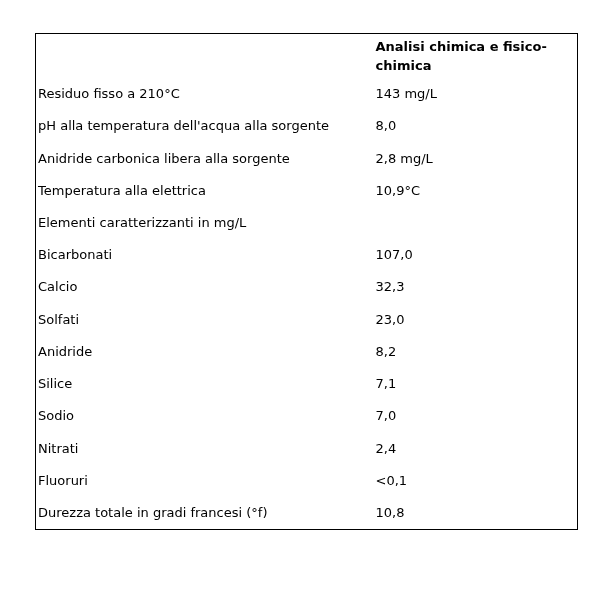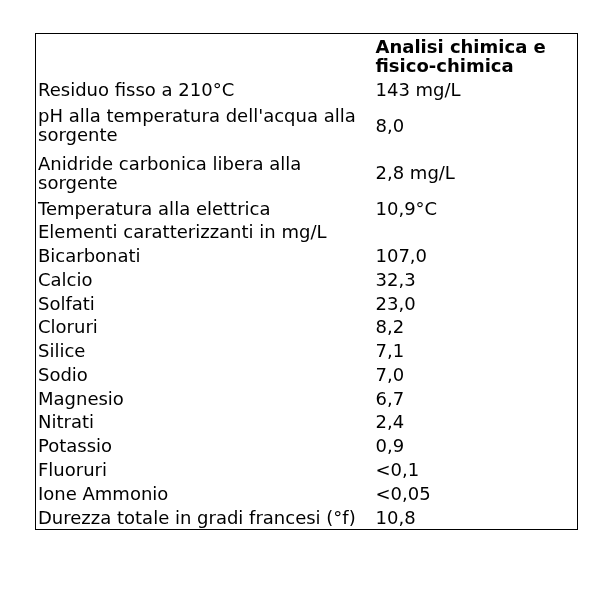--- a/index.html
+++ b/index.html
@@ -19,21 +19,21 @@
     left: 35px;
     top: 33px;
     width: 542px;
     height: 497px;
     border-collapse: collapse;
     border: 1px solid #000000;
     table-layout: fixed;
   }
   table.analysis td {
     font-family: "DejaVu Sans", sans-serif;
-    font-size: 18px;
+    font-size: 13px;
     line-height: 19px;
     color: #000000;
     vertical-align: middle;
     padding: 0 2px 0 2px;
     overflow: hidden;
   }
   col.c-label { width: 338px; }
   col.c-value { width: 204px; }
   tr.header-row { height: 44px; }
   tr.header-row td.value-cell {
@@ -81,49 +81,37 @@
     </tr>
     <tr>
       <td class="label-cell">Calcio</td>
       <td class="value-cell">32,3</td>
     </tr>
     <tr>
       <td class="label-cell">Solfati</td>
       <td class="value-cell">23,0</td>
     </tr>
     <tr>
-      <td class="label-cell">Cloruri</td>
+      <td class="label-cell">Anidride</td>
       <td class="value-cell">8,2</td>
     </tr>
     <tr>
       <td class="label-cell">Silice</td>
       <td class="value-cell">7,1</td>
     </tr>
     <tr>
       <td class="label-cell">Sodio</td>
       <td class="value-cell">7,0</td>
     </tr>
     <tr>
-      <td class="label-cell">Magnesio</td>
-      <td class="value-cell">6,7</td>
-    </tr>
-    <tr>
       <td class="label-cell">Nitrati</td>
       <td class="value-cell">2,4</td>
     </tr>
     <tr>
-      <td class="label-cell">Potassio</td>
-      <td class="value-cell">0,9</td>
-    </tr>
-    <tr>
       <td class="label-cell">Fluoruri</td>
       <td class="value-cell">&lt;0,1</td>
-    </tr>
-    <tr>
-      <td class="label-cell">Ione Ammonio</td>
-      <td class="value-cell">&lt;0,05</td>
     </tr>
     <tr>
       <td class="label-cell">Durezza totale in gradi francesi (°f)</td>
       <td class="value-cell">10,8</td>
     </tr>
   </tbody>
 </table>
 
 </body></html>

